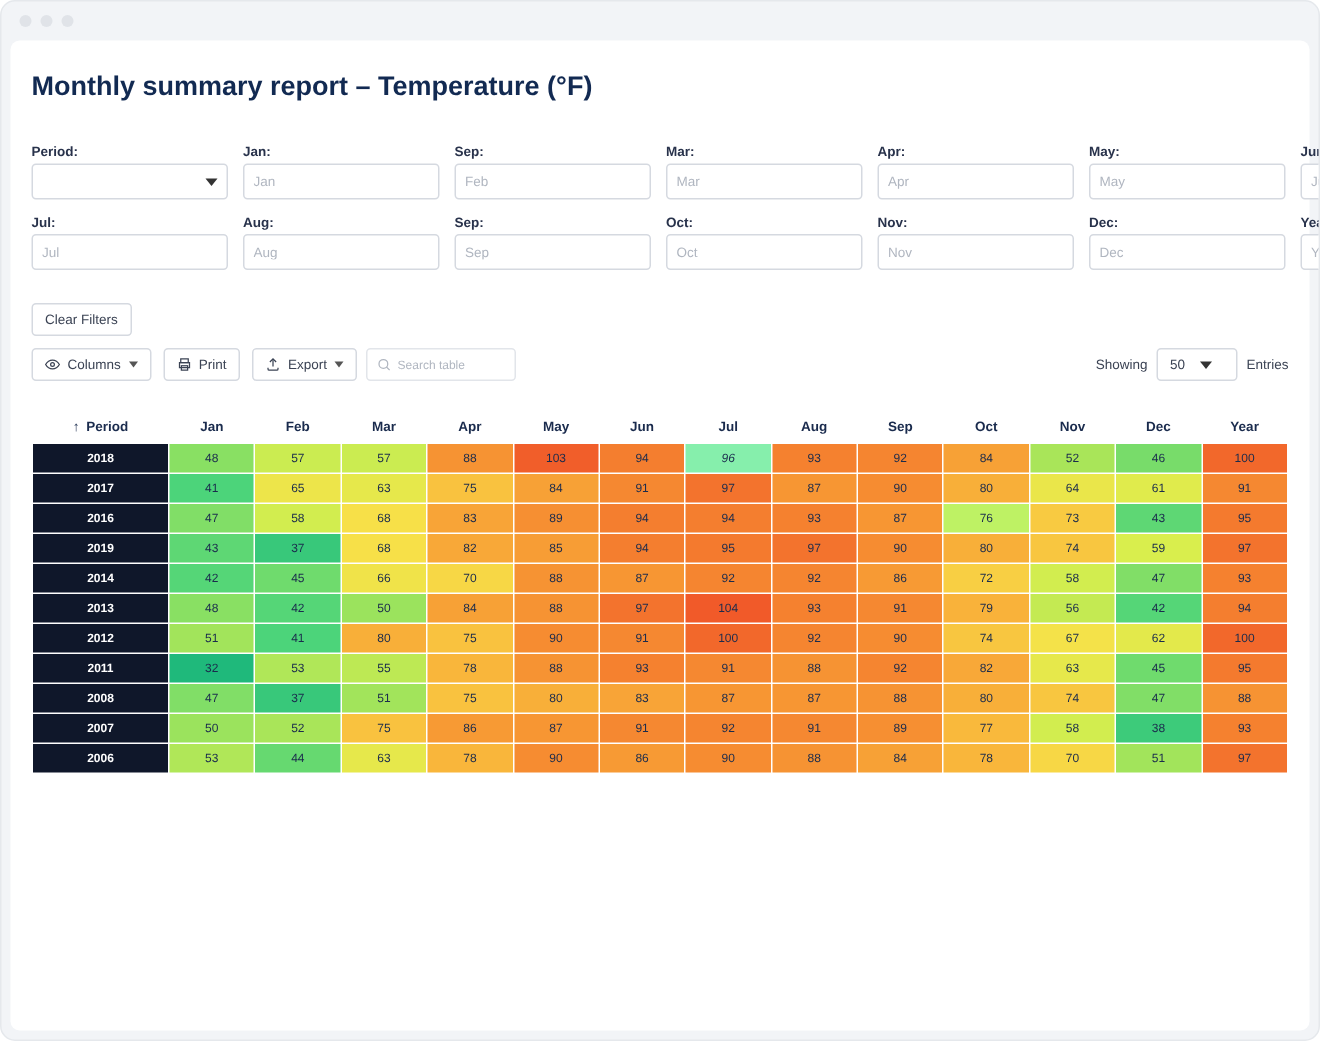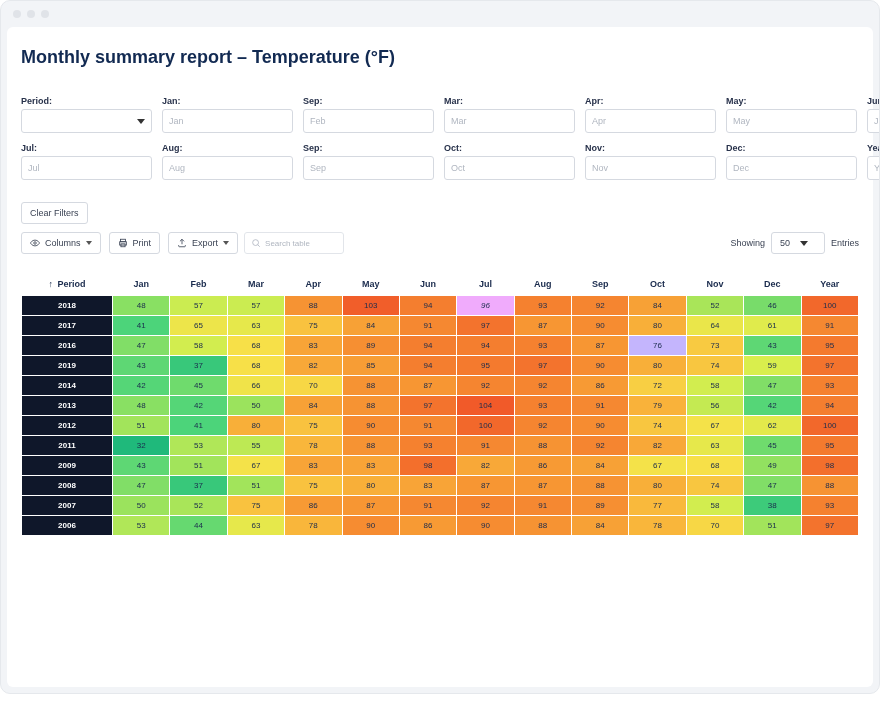--- a/index.html
+++ b/index.html
@@ -287,21 +287,21 @@
         </thead>
         <tbody>
           <tr>
             <td class="period-cell">2018</td>
             <td style="background: rgb(137, 224, 99);">48</td>
             <td style="background: rgb(203, 236, 81);">57</td>
             <td style="background: rgb(203, 236, 81);">57</td>
             <td style="background: rgb(246, 147, 51);">88</td>
             <td style="background: rgb(241, 94, 42);">103</td>
             <td style="background: rgb(244, 126, 47);">94</td>
-            <td style="background: #f0abfc; font-style: italic;">96</td>
+            <td style="background: #86efac; font-style: italic;">96</td>
             <td style="background: rgb(245, 129, 47);">93</td>
             <td style="background: rgb(245, 133, 48);">92</td>
             <td style="background: rgb(247, 161, 54);">84</td>
             <td style="background: rgb(169, 229, 89);">52</td>
             <td style="background: rgb(120, 220, 106);">46</td>
             <td style="background: rgb(242, 104, 43);">100</td>
           </tr>
           <tr>
             <td class="period-cell">2017</td>
             <td style="background: rgb(76, 212, 122);">41</td>
@@ -322,21 +322,21 @@
             <td class="period-cell">2016</td>
             <td style="background: rgb(129, 222, 103);">47</td>
             <td style="background: rgb(210, 237, 79);">58</td>
             <td style="background: rgb(247, 224, 72);">68</td>
             <td style="background: rgb(248, 164, 55);">83</td>
             <td style="background: rgb(246, 143, 50);">89</td>
             <td style="background: rgb(244, 126, 47);">94</td>
             <td style="background: rgb(244, 126, 47);">94</td>
             <td style="background: rgb(245, 129, 47);">93</td>
             <td style="background: rgb(247, 150, 51);">87</td>
-            <td style="background: #c4b5fd;">76</td>
+            <td style="background: #bef264;">76</td>
             <td style="background: rgb(248, 202, 65);">73</td>
             <td style="background: rgb(94, 215, 116);">43</td>
             <td style="background: rgb(244, 122, 46);">95</td>
           </tr>
           <tr>
             <td class="period-cell">2019</td>
             <td style="background: rgb(94, 215, 116);">43</td>
             <td style="background: rgb(56, 200, 122);">37</td>
             <td style="background: rgb(247, 224, 72);">68</td>
             <td style="background: rgb(248, 168, 56);">82</td>
@@ -408,36 +408,20 @@
             <td style="background: rgb(245, 129, 47);">93</td>
             <td style="background: rgb(245, 136, 49);">91</td>
             <td style="background: rgb(246, 147, 51);">88</td>
             <td style="background: rgb(245, 133, 48);">92</td>
             <td style="background: rgb(248, 168, 56);">82</td>
             <td style="background: rgb(230, 232, 75);">63</td>
             <td style="background: rgb(111, 219, 109);">45</td>
             <td style="background: rgb(244, 122, 46);">95</td>
           </tr>
           <tr>
-            <td class="period-cell">2009</td>
-            <td style="background: rgb(94, 215, 116);">43</td>
-            <td style="background: rgb(162, 228, 91);">51</td>
-            <td style="background: rgb(244, 226, 73);">67</td>
-            <td style="background: rgb(248, 164, 55);">83</td>
-            <td style="background: rgb(248, 164, 55);">83</td>
-            <td style="background: rgb(243, 111, 44);">98</td>
-            <td style="background: rgb(248, 168, 56);">82</td>
-            <td style="background: rgb(247, 154, 52);">86</td>
-            <td style="background: rgb(247, 161, 54);">84</td>
-            <td style="background: rgb(244, 226, 73);">67</td>
-            <td style="background: rgb(247, 224, 72);">68</td>
-            <td style="background: rgb(146, 225, 96);">49</td>
-            <td style="background: rgb(243, 111, 44);">98</td>
-          </tr>
-          <tr>
             <td class="period-cell">2008</td>
             <td style="background: rgb(129, 222, 103);">47</td>
             <td style="background: rgb(56, 200, 122);">37</td>
             <td style="background: rgb(162, 228, 91);">51</td>
             <td style="background: rgb(249, 194, 63);">75</td>
             <td style="background: rgb(248, 175, 57);">80</td>
             <td style="background: rgb(248, 164, 55);">83</td>
             <td style="background: rgb(247, 150, 51);">87</td>
             <td style="background: rgb(247, 150, 51);">87</td>
             <td style="background: rgb(246, 147, 51);">88</td>

